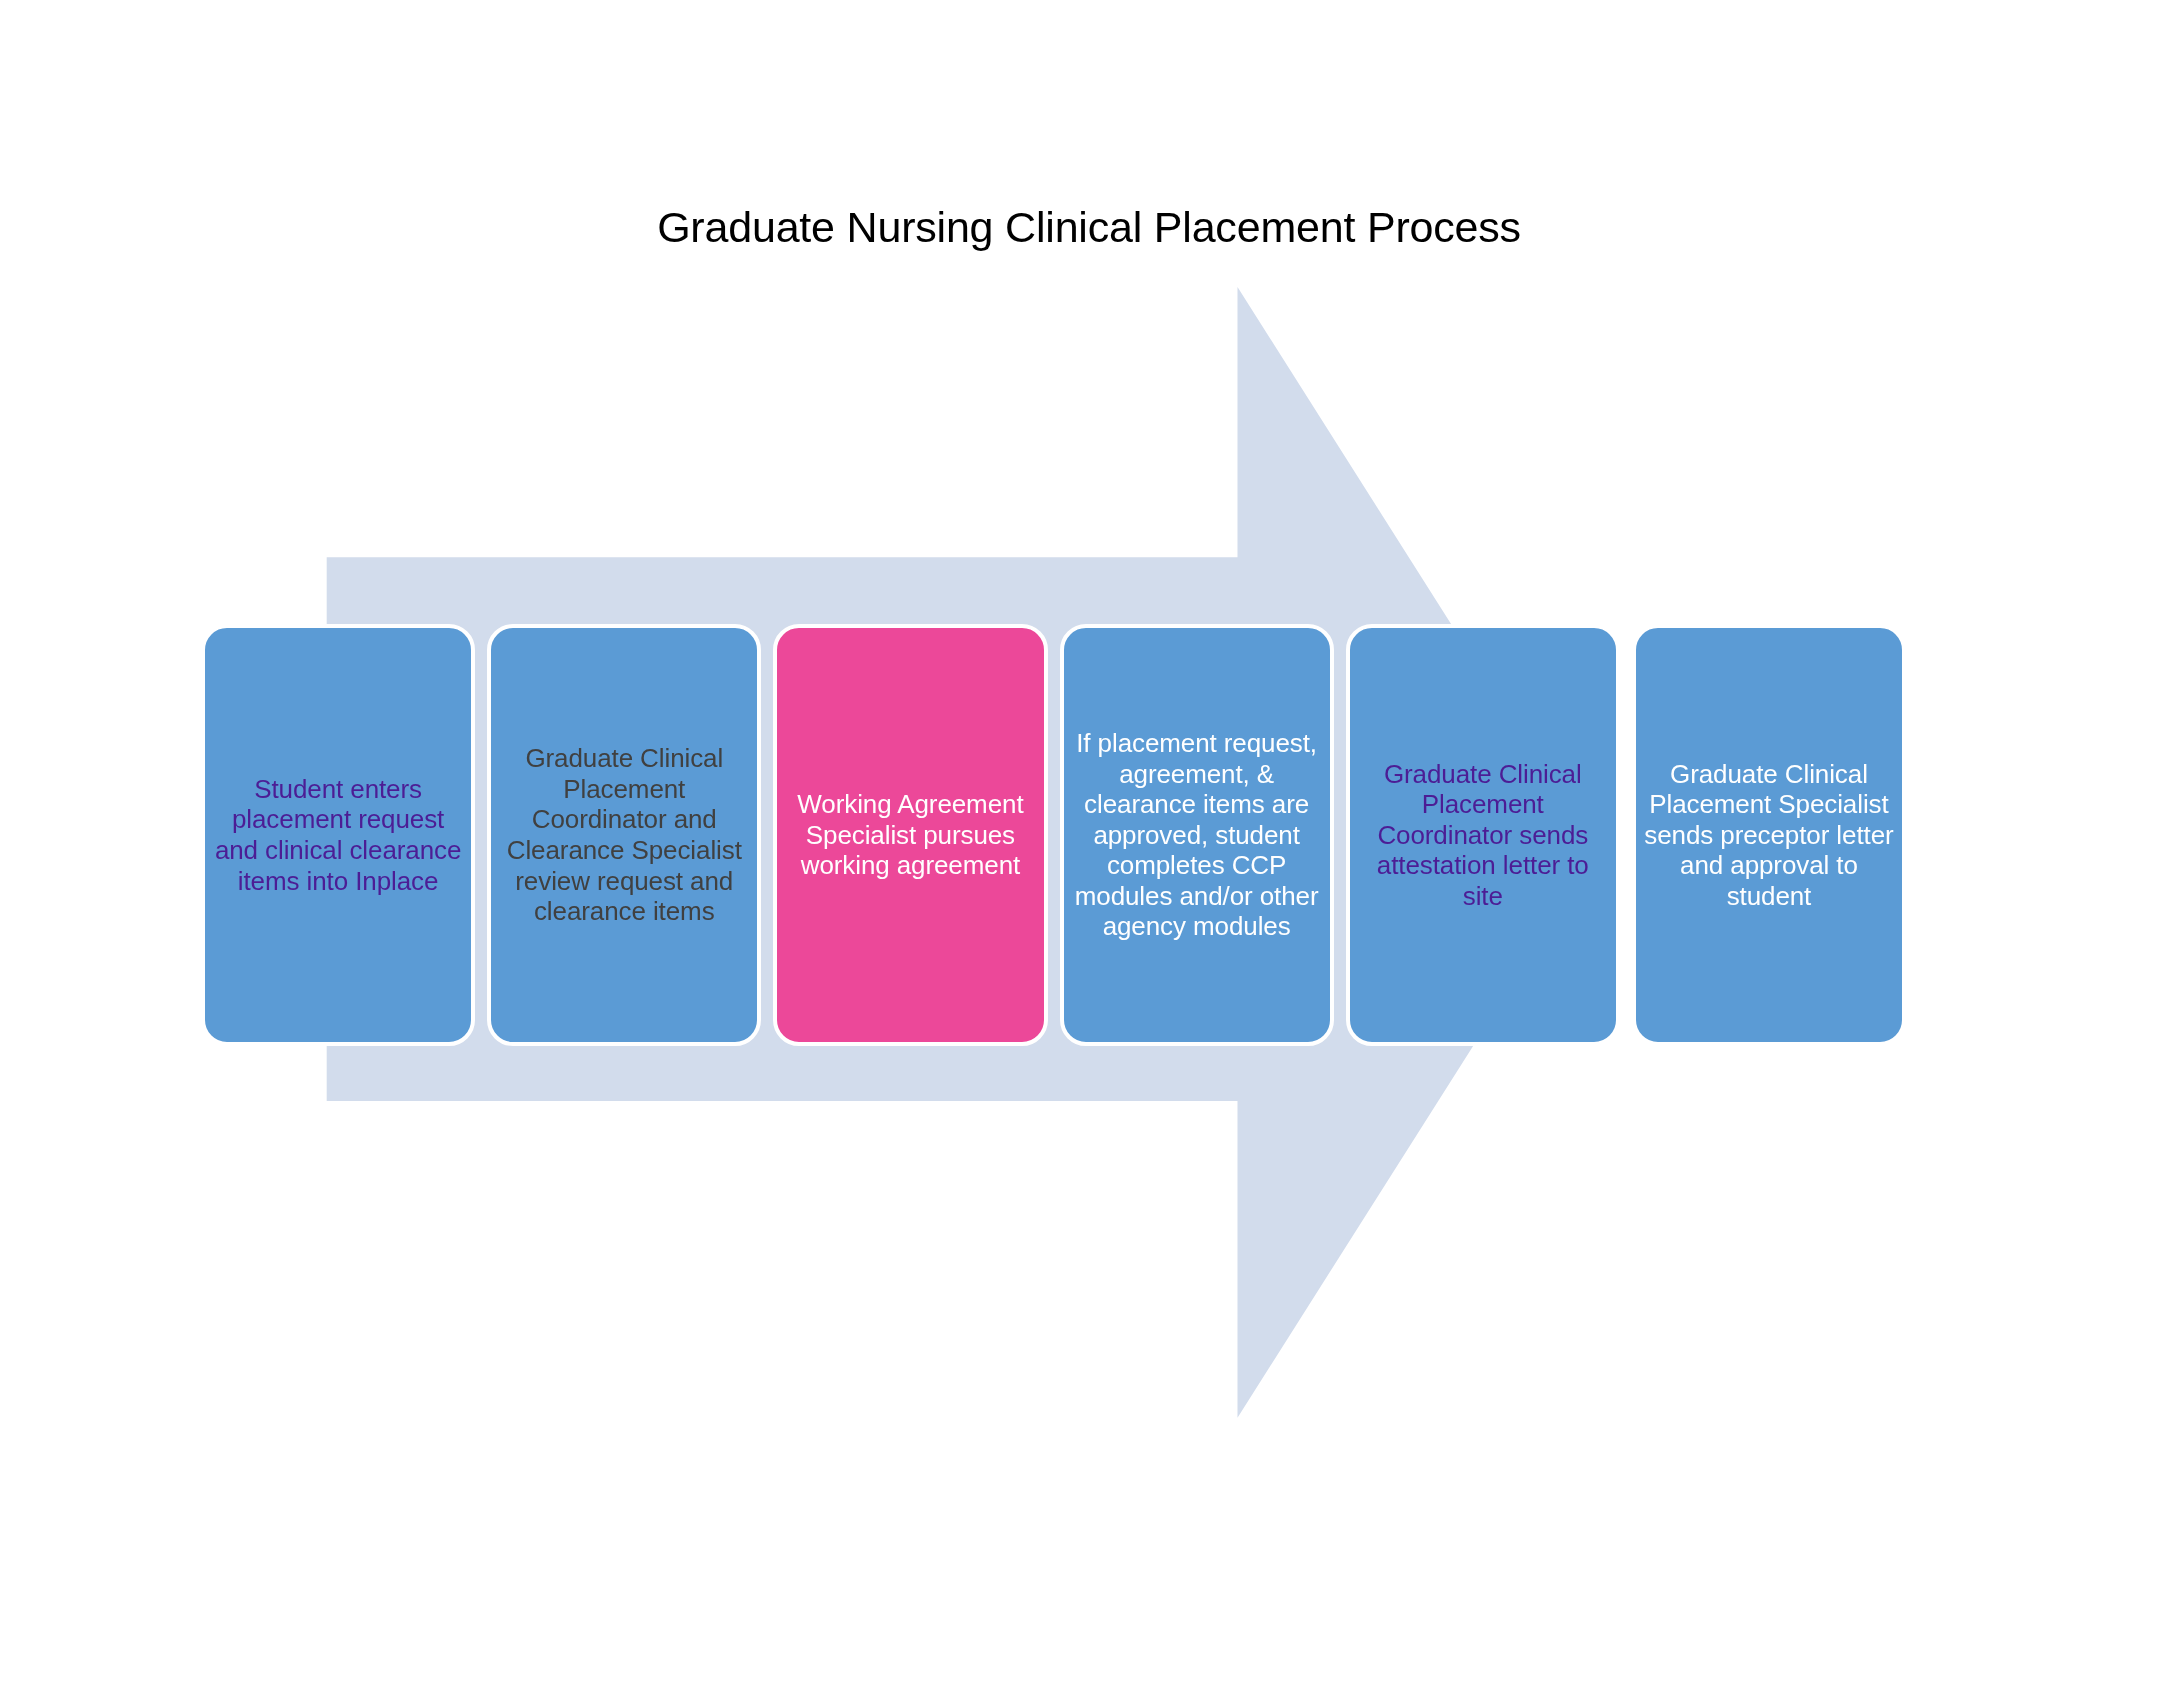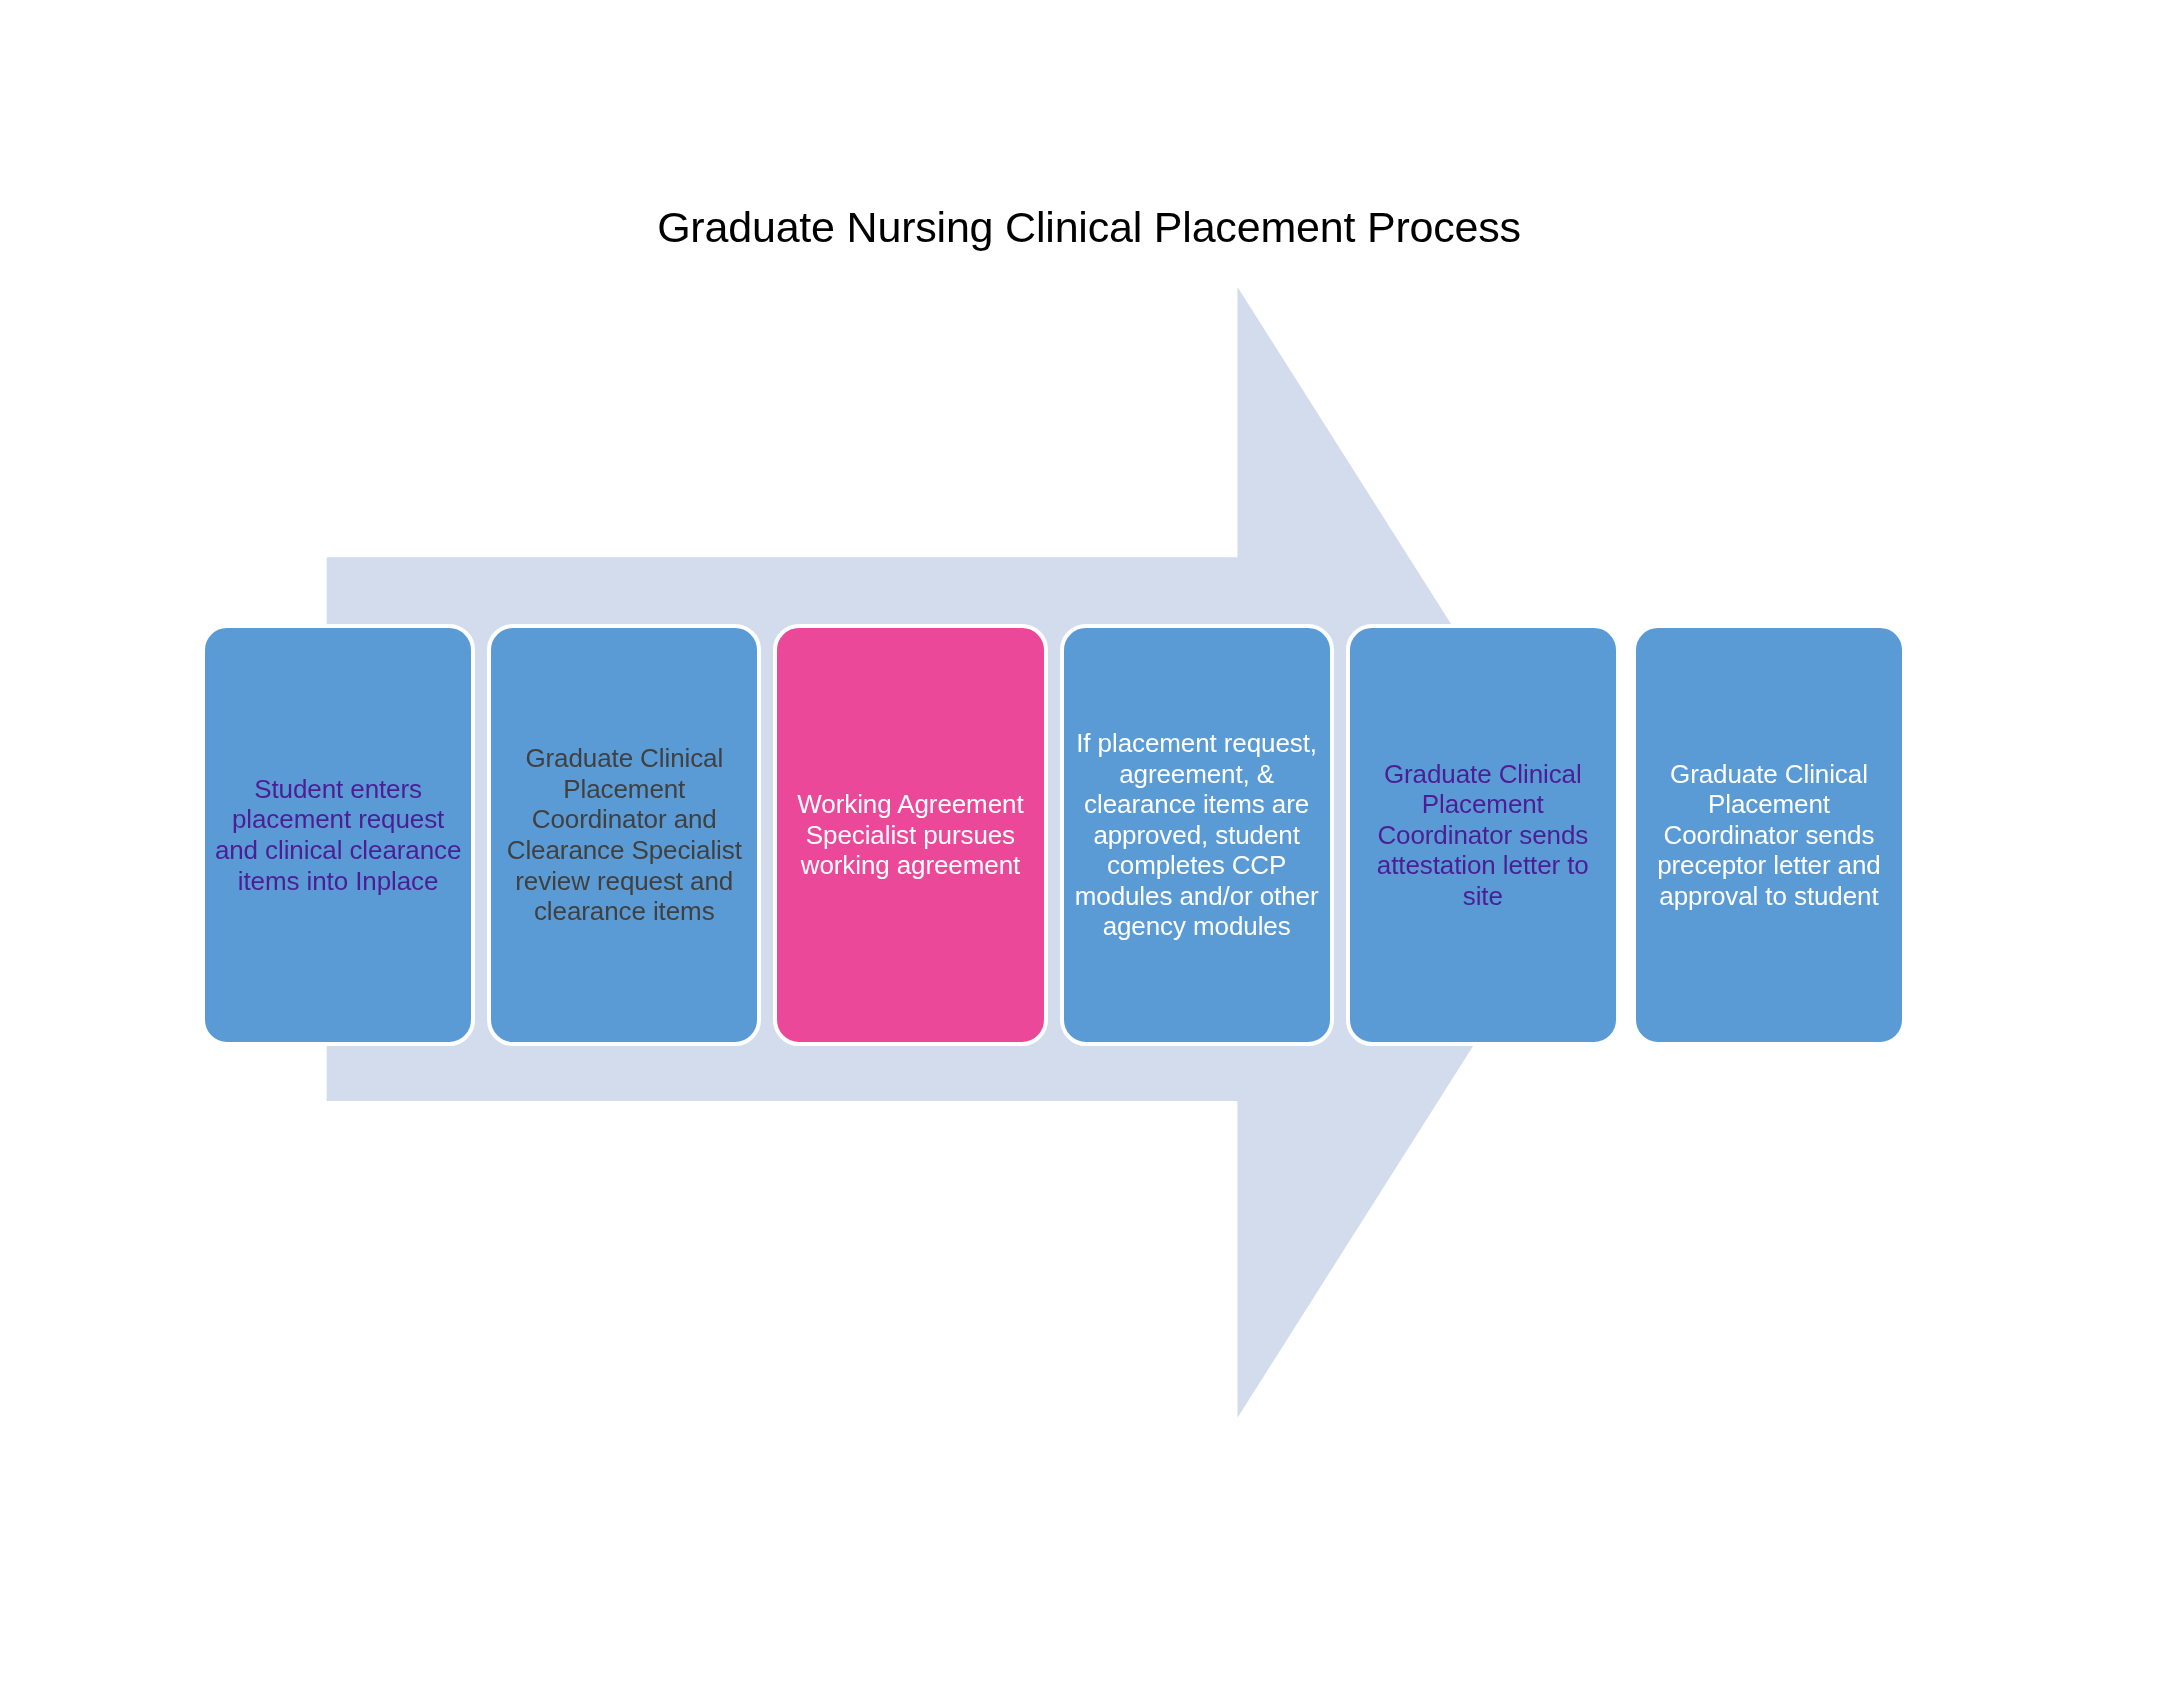--- a/index.html
+++ b/index.html
@@ -118,19 +118,19 @@
 
     <div class="step-box" style="background: rgb(91, 155, 213); border-color: rgb(255, 255, 255);">
       <span class="step-label" style="color: rgb(255, 255, 255);">If placement request, agreement, &amp; clearance items are approved, student completes CCP modules and/or other agency modules</span>
     </div>
 
     <div class="step-box" style="background: rgb(91, 155, 213); border-color: rgb(255, 255, 255);">
       <span class="step-label" style="color: #4c1d95;">Graduate Clinical Placement Coordinator sends attestation letter to site</span>
     </div>
 
     <div class="step-box" style="background: rgb(91, 155, 213); border-color: rgb(255, 255, 255);">
-      <span class="step-label" style="color: rgb(255, 255, 255);">Graduate Clinical Placement Coordinator sends preceptor letter and approval to student</span>
+      <span class="step-label" style="color: rgb(255, 255, 255);">Graduate Clinical Placement Specialist sends preceptor letter and approval to student</span>
     </div>
 
   </div>
 
 </div>
 
 
 </body></html>

